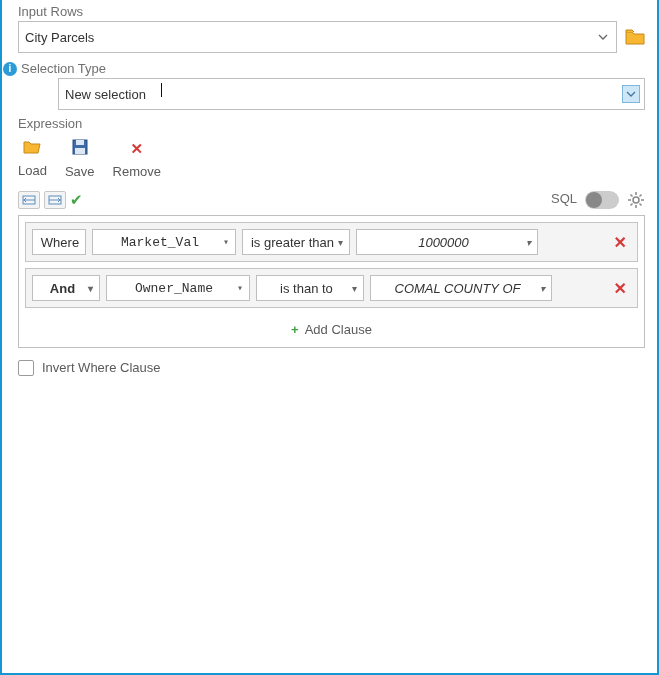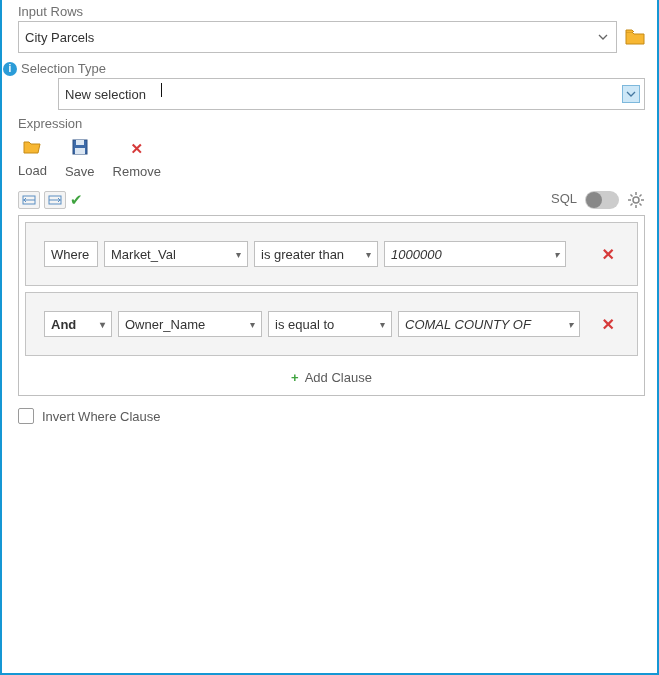--- a/index.html
+++ b/index.html
@@ -123,60 +123,61 @@
   .expr-box {
     border: 1px solid #bfbfbf;
     padding: 6px;
   }
   .clause-row {
     display:flex;
     align-items:center;
     gap:6px;
     border:1px solid #c4c4c4;
     background:#f4f4f4;
-    padding:18px;
+    padding:6px;
     margin-bottom:6px;
+    text-align:center;
   }
   .dd {
     background:#fff;
     border:1px solid #bfbfbf;
     height:26px;
     display:flex;
     align-items:center;
     padding:0 4px 0 6px;
     color:#333;
     font-size:13px;
   }
   .dd .dd-text { flex:1 1 auto; white-space:nowrap; overflow:hidden; }
   .dd .mini-chev {
     color:#666;
     font-size:10px;
     padding:0 2px;
   }
   .where-box { width:54px; justify-content:center; }
   .and-box { width:68px;font-weight:bold; }
-  .field-box { width:144px; }
-  .op-box { width:124px; }
+  .field-box { width:144px;font-family:Liberation Mono, monospace; }
+  .op-box { width:108px; }
   .val-box { width:182px;font-style:italic; }
   .del-btn {
     color:#d63a3a;
     font-weight:bold;
     font-size:16px;
     cursor:pointer;
     padding:0 4px;
     margin-left:auto;
   }
   .add-clause {
     text-align:center;
     padding:8px 0 4px 0;
     color:#5b5b5b;
   }
   .add-clause .plus { color:#3fa33f; font-weight:bold; margin-right:6px; }
   .invert-row {
-    display:flex; align-items:center; gap:8px;
+    display:flex; align-items:flex-start; gap:8px;
     margin-top:12px;
     color:#5a5a5a;
   }
   .checkbox {
     width:16px;height:16px;
     border:1px solid #9a9a9a;
     border-radius:2px;
     background:#fff;
   }
 </style>
@@ -309,21 +310,21 @@
   <div class="clause-row">
     <div class="dd and-box">
       <span class="dd-text">And</span>
       <span class="mini-chev">▾</span>
     </div>
     <div class="dd field-box">
       <span class="dd-text">Owner_Name</span>
       <span class="mini-chev">▾</span>
     </div>
     <div class="dd op-box">
-      <span class="dd-text">is equal to</span>
+      <span class="dd-text">is than to</span>
       <span class="mini-chev">▾</span>
     </div>
     <div class="dd val-box">
       <span class="dd-text">COMAL COUNTY OF</span>
       <span class="mini-chev">▾</span>
     </div>
     <span class="del-btn">✕</span>
   </div>
 
   <div class="add-clause">

